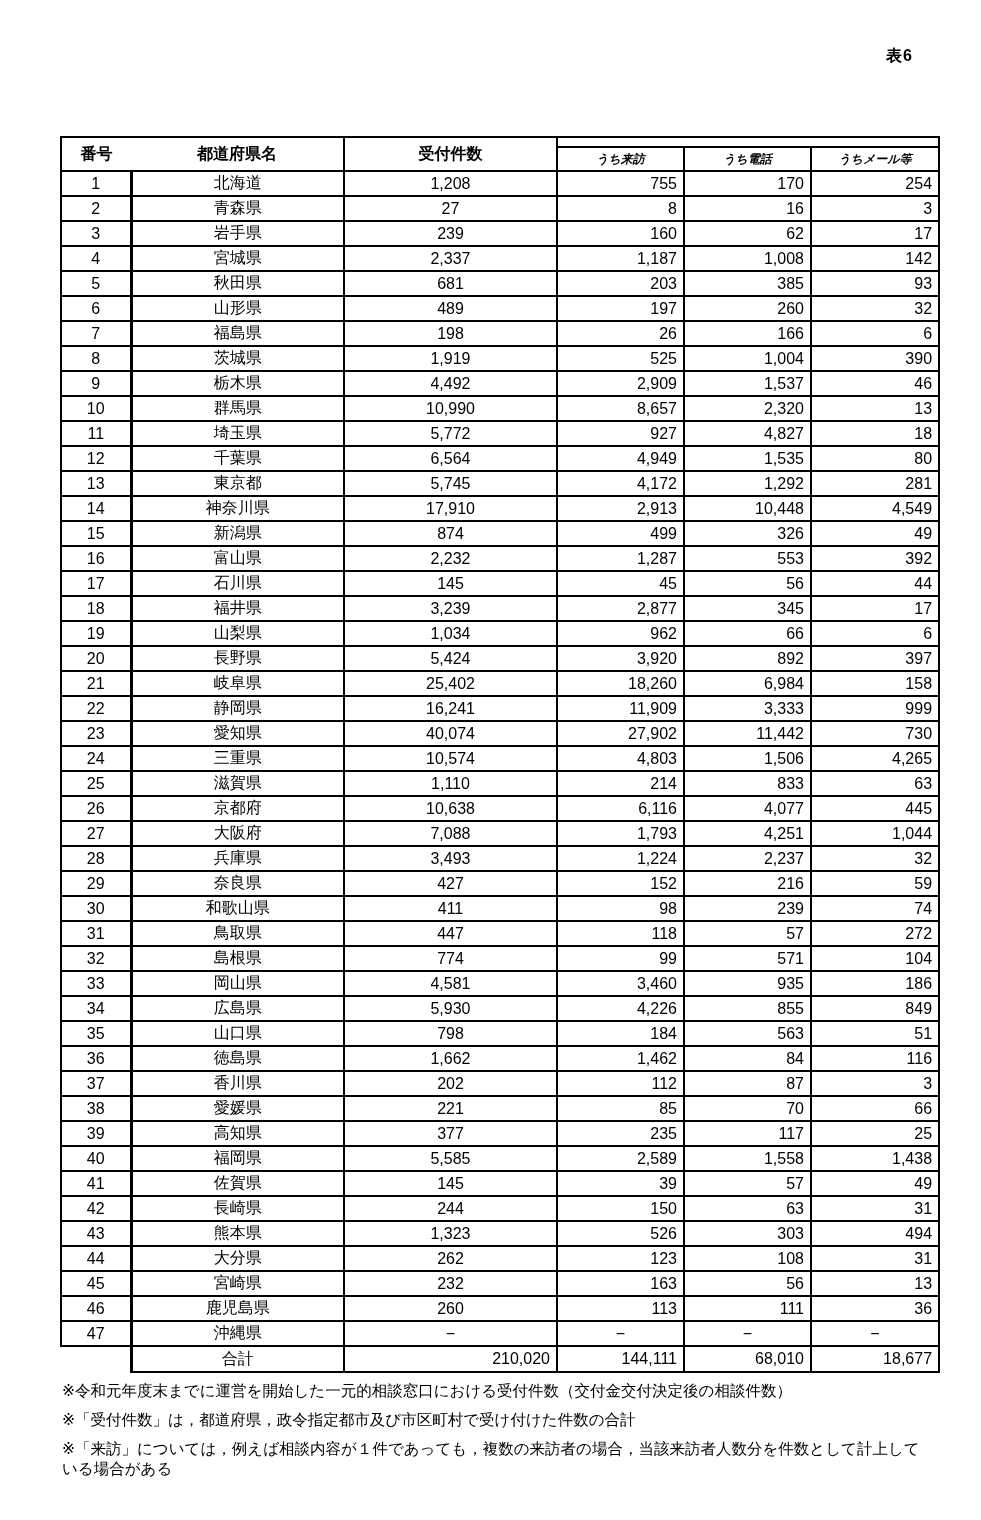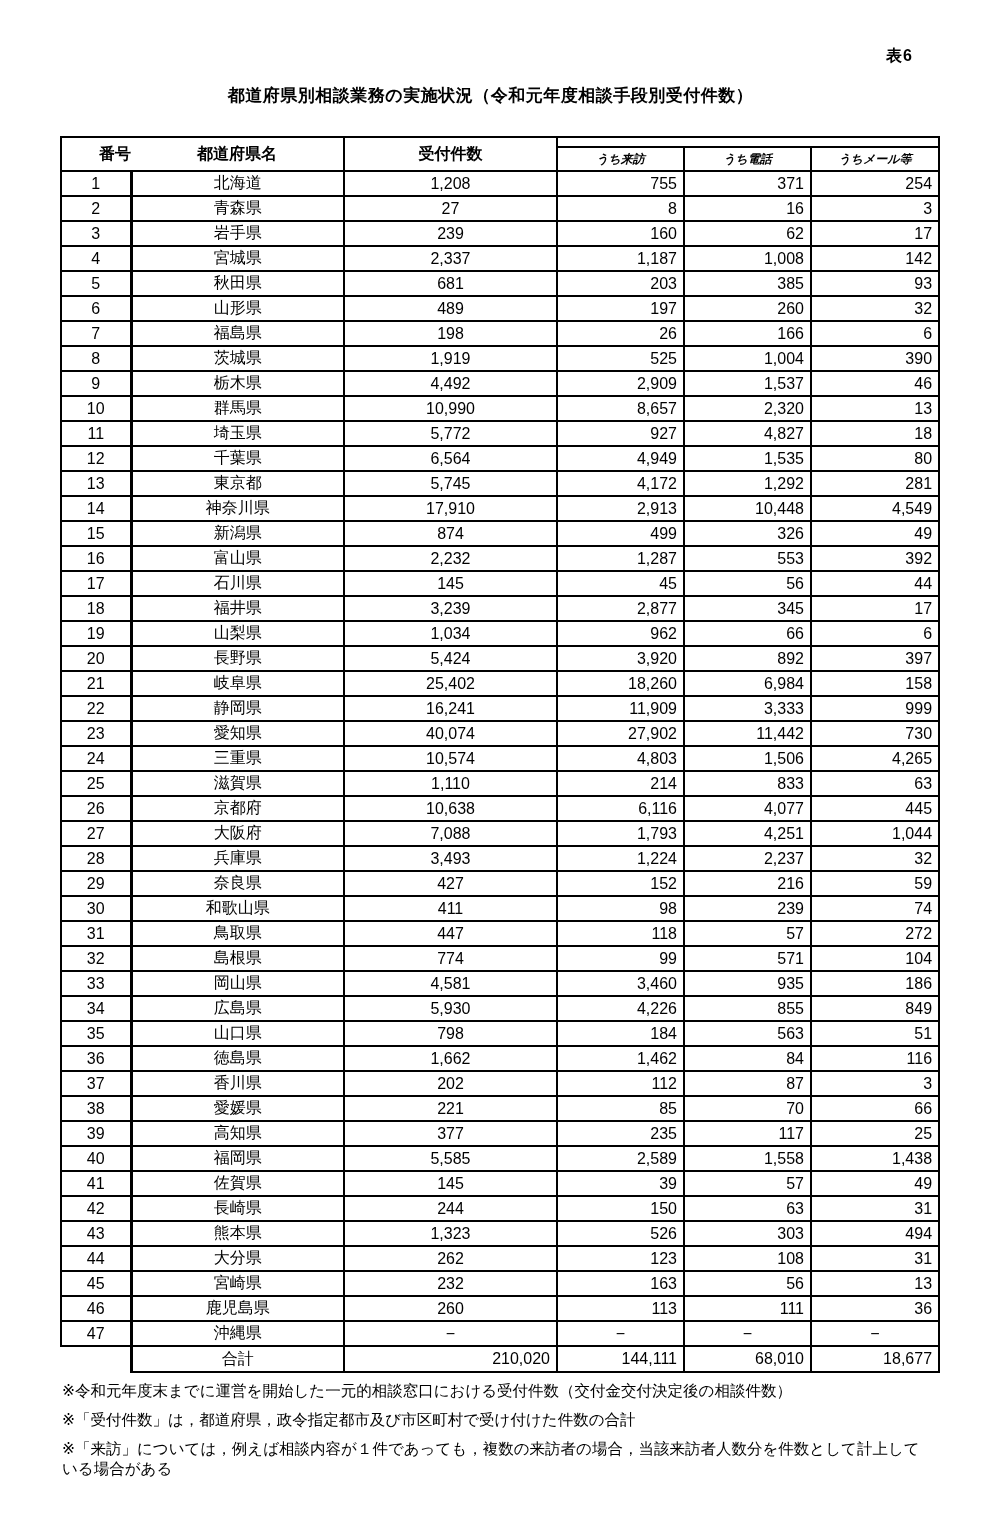--- a/index.html
+++ b/index.html
@@ -27,21 +27,21 @@
     border-collapse: collapse; table-layout: fixed; width: 878px;
   }
   th, td { border: 2px solid #000; padding: 0; vertical-align: middle; overflow: hidden; }
 
   thead tr.h-row1 { height: 10px; }
   thead tr.h-row2 { height: 24px; }
   tbody tr { height: 25px; }
   tfoot tr { height: 26px; }
 
   th.h-main { font-size: 16px; font-weight: 700; text-align: center; }
-  th.c-no { border-right: none; text-align: right; }
+  th.c-no { border-right: none; }
   th.c-pref { border-left: none; }
   th.h-spacer { border-bottom: 2px solid #000; }
   th.h-sub { font-size: 12px; font-weight: 700; text-align: center; font-style: italic; }
 
   td { font-size: 16px; text-align: center; }
   td.no-cell { border-right-width: 3px; }
   td.num-right { text-align: right; padding-right: 6px; }
   td.num-center { text-align: center; }
   td.total-no { border-left: none; border-bottom: none; border-right-width: 3px; }
 
@@ -50,21 +50,20 @@
     font-size: 15.5px; line-height: 1.3;
   }
   .notes p { margin: 0 0 9px 0; }
 </style>
 </head>
 <body>
 
 <div class="sheet">
 
   <div class="tag">表6</div>
-  <div class="title">都道府県別相談業務の実施状況（令和元年度相談手段別受付件数）</div>
 
   <table class="main">
     <colgroup>
       <col style="width:70px">
         <col style="width:213px">
         <col style="width:213px">
       <col style="width:127px">
         <col style="width:127px">
         <col style="width:128px">
     </colgroup>
@@ -80,21 +79,21 @@
         <th class="h-sub">うち電話</th>
         <th class="h-sub">うちメール等</th>
       </tr>
     </thead>
     <tbody>
         <tr>
           <td class="no-cell">1</td>
           <td>北海道</td>
           <td>1,208</td>
           <td class="num-right">755</td>
-          <td class="num-right">371</td>
+          <td class="num-right">170</td>
           <td class="num-right">254</td>
         </tr>
         <tr>
           <td class="no-cell">2</td>
           <td>青森県</td>
           <td>27</td>
           <td class="num-right">8</td>
           <td class="num-right">16</td>
           <td class="num-right">3</td>
         </tr>

